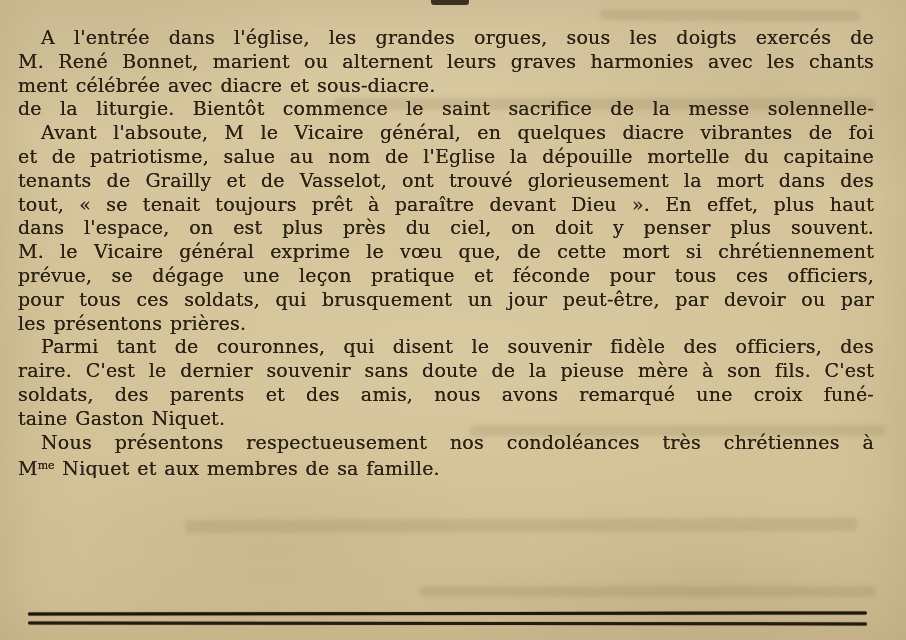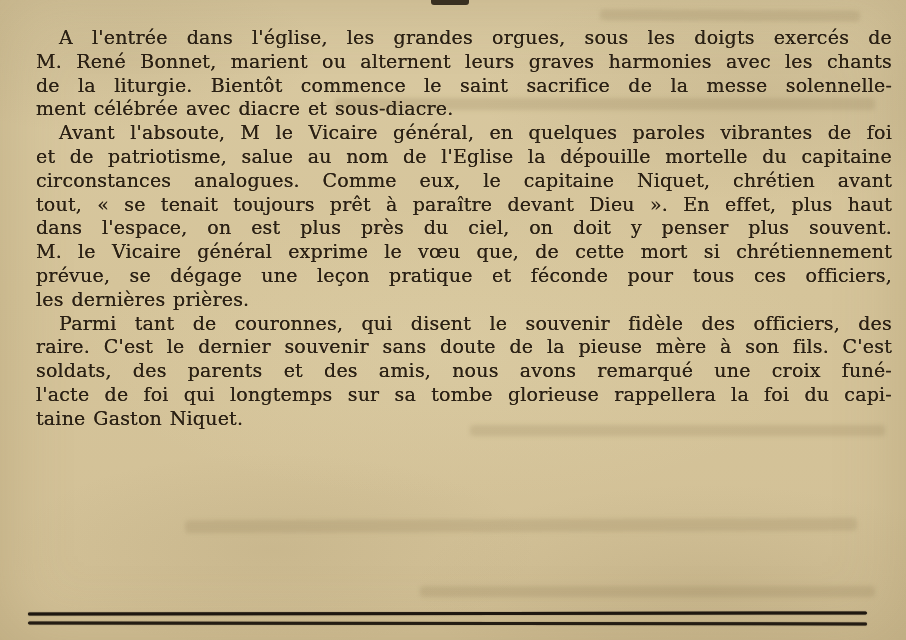--- a/index.html
+++ b/index.html
@@ -16,21 +16,21 @@
       radial-gradient(ellipse 300px 120px at 12% 8%,  rgba(120,102,64,0.10), rgba(0,0,0,0) 70%),
       radial-gradient(ellipse 420px 160px at 85% 14%, rgba(120,102,64,0.12), rgba(0,0,0,0) 70%),
       radial-gradient(ellipse 500px 200px at 50% 55%, rgba(236,226,190,0.20), rgba(0,0,0,0) 75%),
       radial-gradient(ellipse 380px 140px at 30% 86%, rgba(118,100,62,0.10), rgba(0,0,0,0) 70%),
       radial-gradient(ellipse 420px 150px at 78% 92%, rgba(118,100,62,0.12), rgba(0,0,0,0) 70%),
       linear-gradient(180deg, #d9c9a1 0%, #d5c49a 45%, #d2c096 100%);
     box-shadow: inset 0 0 70px rgba(140,118,76,0.30);
   }
   .text-block {
     position: absolute;
-    left: 36px; top: 26px; width: 856px;
+    left: 18px; top: 26px; width: 856px;
     color: #2a2014;
   }
   .paragraph { margin: 0; padding: 0; }
   .line {
     font-size: 19px;
     line-height: 23.8px;
     height: 23.8px;
     letter-spacing: 0.2px;
     word-spacing: 1.5px;
     text-align: justify;
@@ -85,41 +85,45 @@
   <div class="ghost g1"></div>
   <div class="ghost g2"></div>
   <div class="ghost g3"></div>
   <div class="ghost g4"></div>
   <div class="ghost g5"></div>
 
   <div class="text-block" id="text-block">
       <div class="paragraph">
         <div class="line first">A l'entrée dans l'église, les grandes orgues, sous les doigts exercés de</div>
         <div class="line">M. René Bonnet, marient ou alternent leurs graves harmonies avec les chants</div>
+        <div class="line last">ment célébrée avec diacre et sous-diacre.</div>
         <div class="line">de la liturgie. Bientôt commence le saint sacrifice de la messe solennelle-</div>
-        <div class="line last">ment célébrée avec diacre et sous-diacre.</div>
       </div>
       <div class="paragraph">
-        <div class="line first">Avant l'absoute, M le Vicaire général, en quelques paroles vibrantes de foi</div>
+        <div class="line first">Avant l'absoute, M le Vicaire général, en quelques diacre vibrantes de foi</div>
         <div class="line">et de patriotisme, salue au nom de l'Eglise la dépouille mortelle du capitaine</div>
-        <div class="line">circonstances analogues. Comme eux, le capitaine Niquet, chrétien avant</div>
+        <div class="line">tenants de Grailly et de Vasselot, ont trouvé glorieusement la mort dans des</div>
         <div class="line">tout, « se tenait toujours prêt à paraître devant Dieu ». En effet, plus haut</div>
         <div class="line">dans l'espace, on est plus près du ciel, on doit y penser plus souvent.</div>
         <div class="line">M. le Vicaire général exprime le vœu que, de cette mort si chrétiennement</div>
         <div class="line">prévue, se dégage une leçon pratique et féconde pour tous ces officiers,</div>
+        <div class="line">pour tous ces soldats, qui brusquement un jour peut-être, par devoir ou par</div>
       </div>
       <div class="paragraph">
-        <div class="line last">les dernières prières.</div>
+        <div class="line last">les présentons prières.</div>
       </div>
       <div class="paragraph">
         <div class="line first">Parmi tant de couronnes, qui disent le souvenir fidèle des officiers, des</div>
         <div class="line">raire. C'est le dernier souvenir sans doute de la pieuse mère à son fils. C'est</div>
         <div class="line">soldats, des parents et des amis, nous avons remarqué une croix funé-</div>
-        <div class="line">l'acte de foi qui longtemps sur sa tombe glorieuse rappellera la foi du capi-</div>
         <div class="line last">taine Gaston Niquet.</div>
+      </div>
+      <div class="paragraph">
+        <div class="line first">Nous présentons respectueusement nos condoléances très chrétiennes à</div>
+        <div class="line last">M<sup>me</sup> Niquet et aux membres de sa famille.</div>
       </div>
     </div>
 
   <div class="rules">
     <div class="rule-1"></div>
     <div class="rule-2"></div>
   </div>
 
 </div>
 

